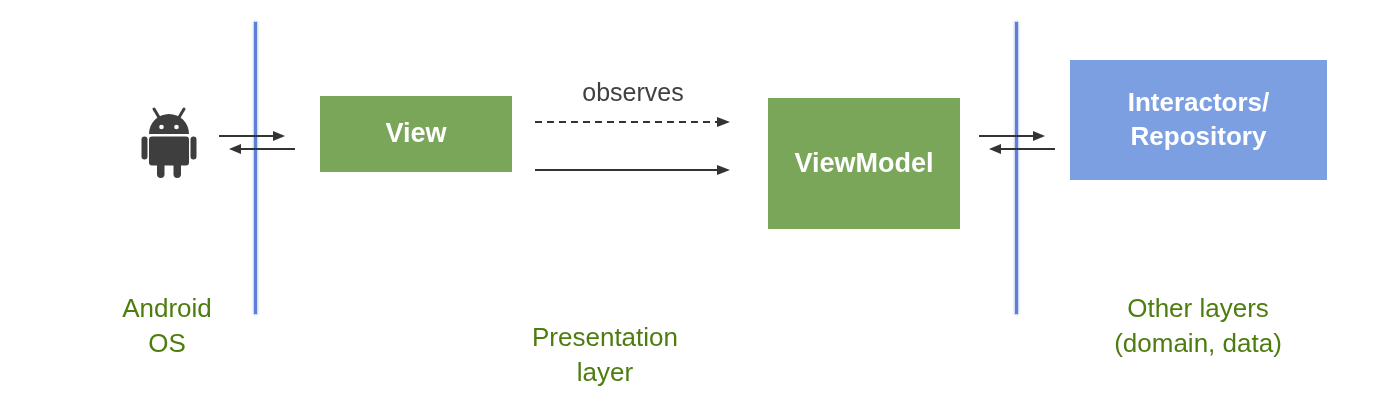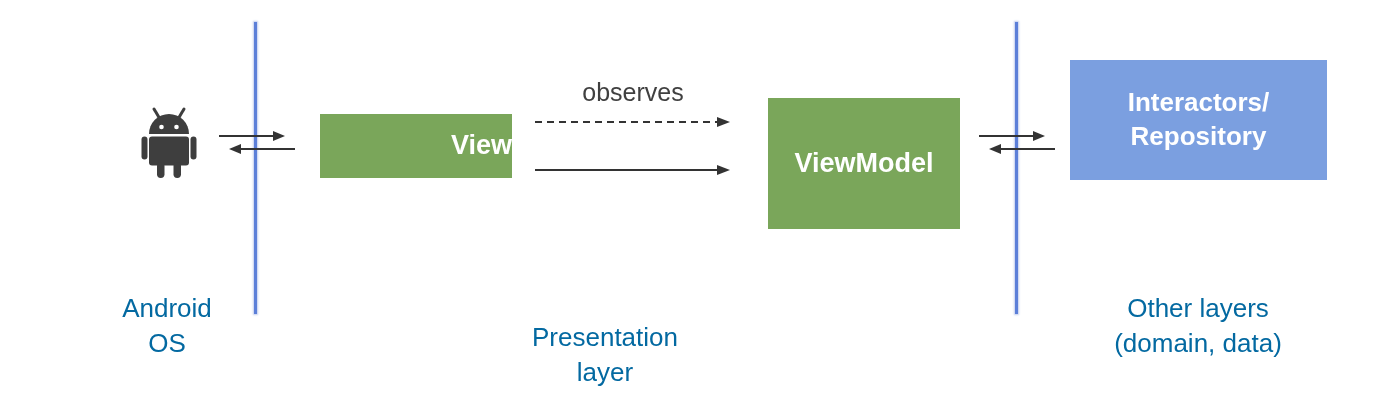--- a/index.html
+++ b/index.html
@@ -31,37 +31,37 @@
     text-align: center;
     color: #ffffff;
     font-weight: bold;
     font-size: 27px;
     line-height: 1.3;
     white-space: pre-line;
   }
   .node-green { background: #7aa65a; }
   .node-blue  { background: #7b9fe0; }
 
-  .view-box       { left: 320px; top: 114px; width: 192px; height: 64px; justify-content: flex-end; }
+  .view-box       { left: 320px; top: 96px; width: 192px; height: 76px; }
   .viewmodel-box  { left: 768px; top: 98px;  width: 192px; height: 131px; }
   .interactors-box{ left: 1070px; top: 60px; width: 257px; height: 120px; font-size: 26px; }
 
   
   .flow-label {
     color: #404040;
     font-size: 25px;
     text-align: center;
     width: 200px;
   }
   .observes-label     { left: 533px; top: 78px; }
   .user-actions-label { left: 533px; top: 181px; }
 
   
   .section-label {
-    color: #0369a1;
+    color: #4d7c0f;
     font-size: 26px;
     line-height: 1.35;
     text-align: center;
     white-space: pre-line;
   }
   .android-os-label   { left: 67px;   top: 291px; width: 200px; }
   .presentation-label { left: 485px;  top: 291px; width: 240px; margin-top: 29px; }
   .other-layers-label { left: 1066px; top: 291px; width: 264px; }
 
   svg { display: block; }

